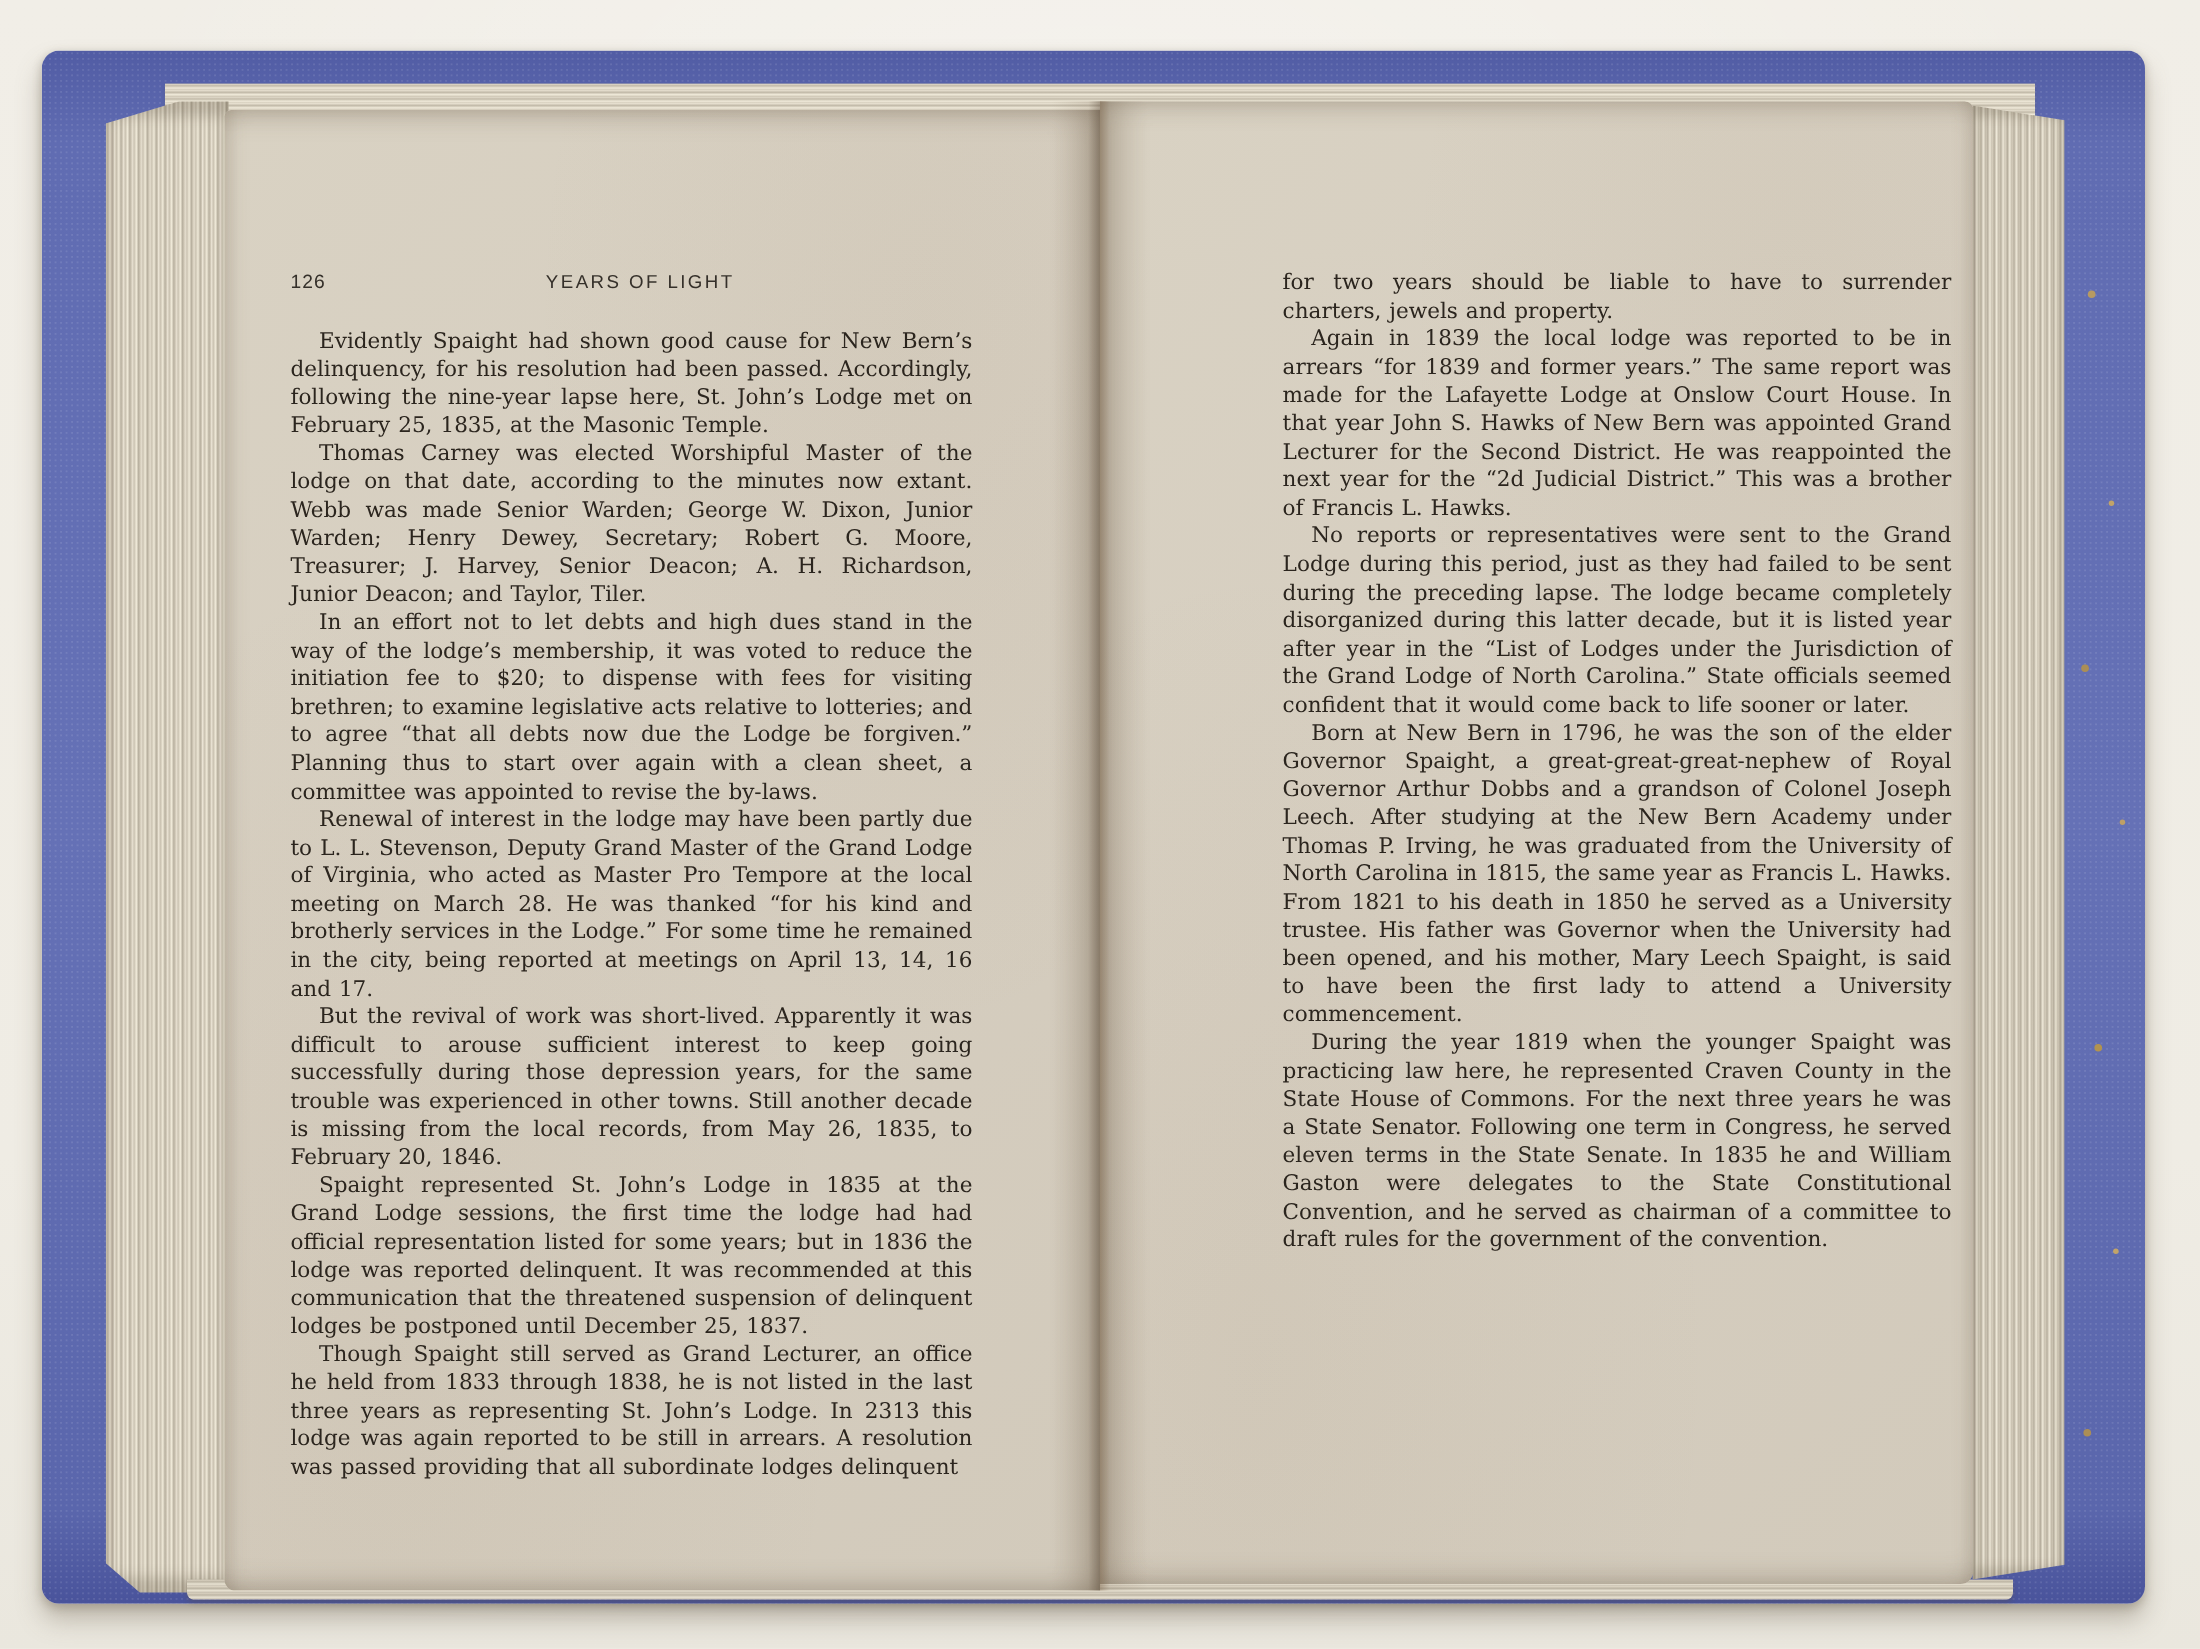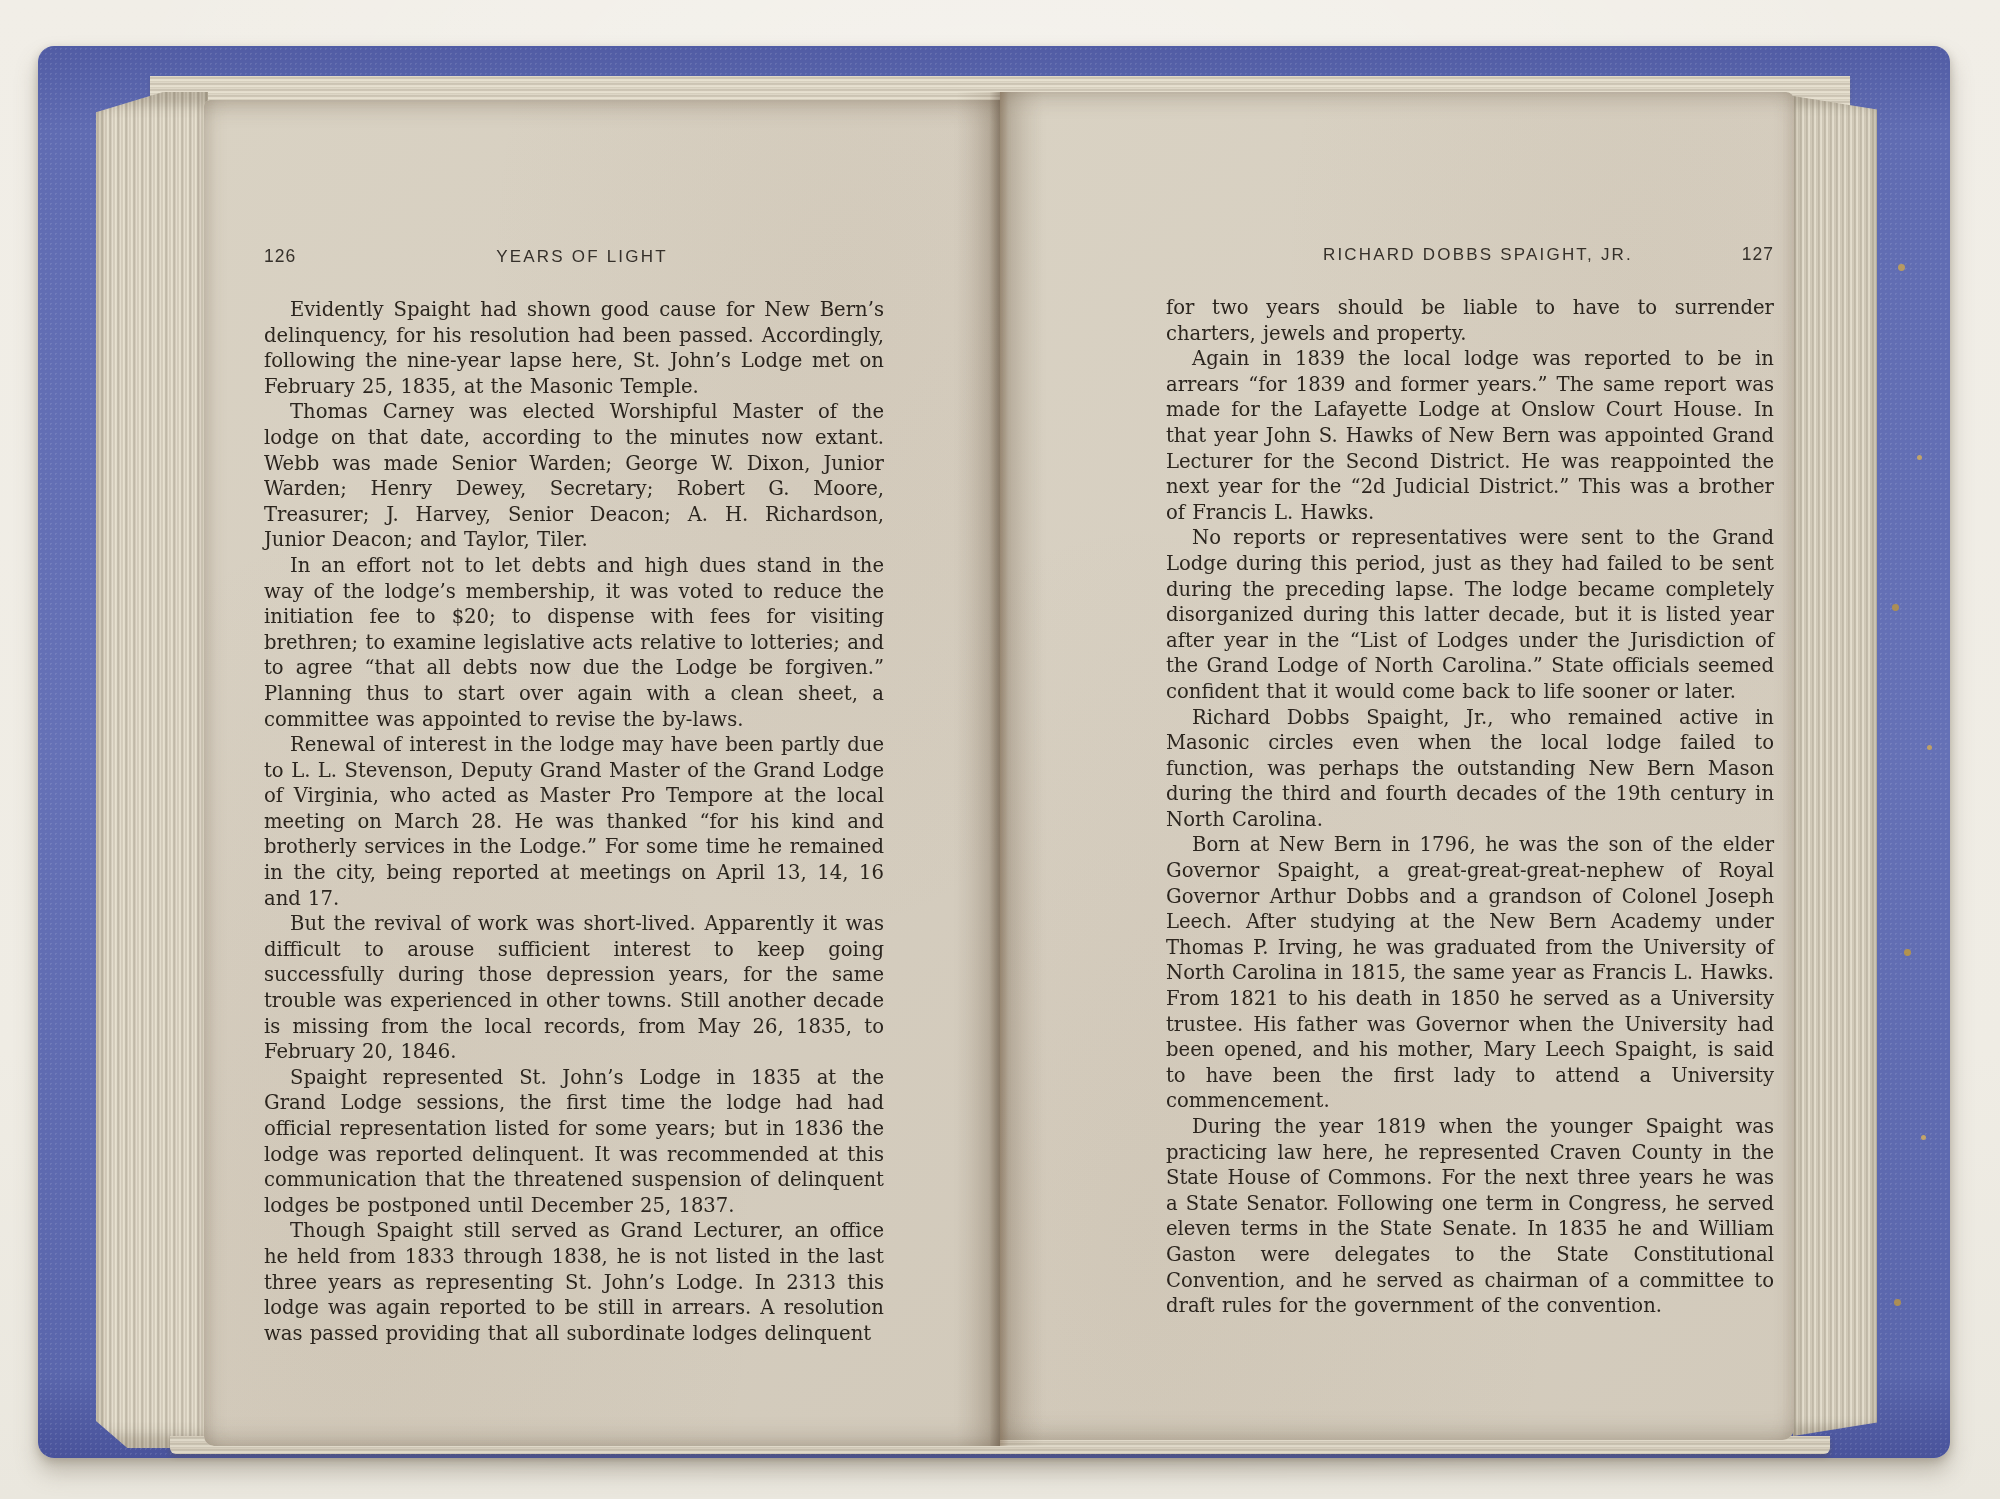--- a/index.html
+++ b/index.html
@@ -176,30 +176,24 @@
           <p class="para indent">Renewal of interest in the lodge may have been partly due to L. L. Stevenson, Deputy Grand Master of the Grand Lodge of Virginia, who acted as Master Pro Tempore at the local meeting on March 28.  He was thanked “for his kind and brotherly services in the Lodge.”  For some time he remained in the city, being reported at meetings on April 13, 14, 16 and 17.</p>
           <p class="para indent">But the revival of work was short-lived.  Apparently it was difficult to arouse sufficient interest to keep going successfully during those depression years, for the same trouble was experienced in other towns.  Still another decade is missing from the local records, from May 26, 1835, to February 20, 1846.</p>
           <p class="para indent">Spaight represented St. John’s Lodge in 1835 at the Grand Lodge sessions, the first time the lodge had had official representation listed for some years; but in 1836 the lodge was reported delinquent.  It was recommended at this communication that the threatened suspension of delinquent lodges be postponed until December 25, 1837.</p>
           <p class="para indent">Though Spaight still served as Grand Lecturer, an office he held from 1833 through 1838, he is not listed in the last three years as representing St. John’s Lodge.  In 2313 this lodge was again reported to be still in arrears.  A resolution was passed providing that all subordinate lodges delinquent</p>
         </div>
     </div>
   </div>
 
   <div class="page page-right">
     <div class="page-inner">
-      <div class="running-head">
-        <span></span>
-        <span class="title">RICHARD DOBBS SPAIGHT, JR.</span>
-        <span class="num right">127</span>
-      </div>
       <div class="body-text">
           <p class="para">for two years should be liable to have to surrender charters, jewels and property.</p>
           <p class="para indent">Again in 1839 the local lodge was reported to be in arrears “for 1839 and former years.”  The same report was made for the Lafayette Lodge at Onslow Court House.  In that year John S. Hawks of New Bern was appointed Grand Lecturer for the Second District.  He was reappointed the next year for the “2d Judicial District.”  This was a brother of Francis L. Hawks.</p>
           <p class="para indent">No reports or representatives were sent to the Grand Lodge during this period, just as they had failed to be sent during the preceding lapse.  The lodge became completely disorganized during this latter decade, but it is listed year after year in the “List of Lodges under the Jurisdiction of the Grand Lodge of North Carolina.”  State officials seemed confident that it would come back to life sooner or later.</p>
-          <p class="para indent">Richard Dobbs Spaight, Jr., who remained active in Masonic circles even when the local lodge failed to function, was perhaps the outstanding New Bern Mason during the third and fourth decades of the 19th century in North Carolina.</p>
           <p class="para indent">Born at New Bern in 1796, he was the son of the elder Governor Spaight, a great-great-great-nephew of Royal Governor Arthur Dobbs and a grandson of Colonel Joseph Leech.  After studying at the New Bern Academy under Thomas P. Irving, he was graduated from the University of North Carolina in 1815, the same year as Francis L. Hawks.  From 1821 to his death in 1850 he served as a University trustee.  His father was Governor when the University had been opened, and his mother, Mary Leech Spaight, is said to have been the first lady to attend a University commencement.</p>
           <p class="para indent">During the year 1819 when the younger Spaight was practicing law here, he represented Craven County in the State House of Commons.  For the next three years he was a State Senator.  Following one term in Congress, he served eleven terms in the State Senate.  In 1835 he and William Gaston were delegates to the State Constitutional Convention, and he served as chairman of a committee to draft rules for the government of the convention.</p>
         </div>
     </div>
   </div>
 
   <div class="gutter"></div>
 </div>
 
 </body></html>

